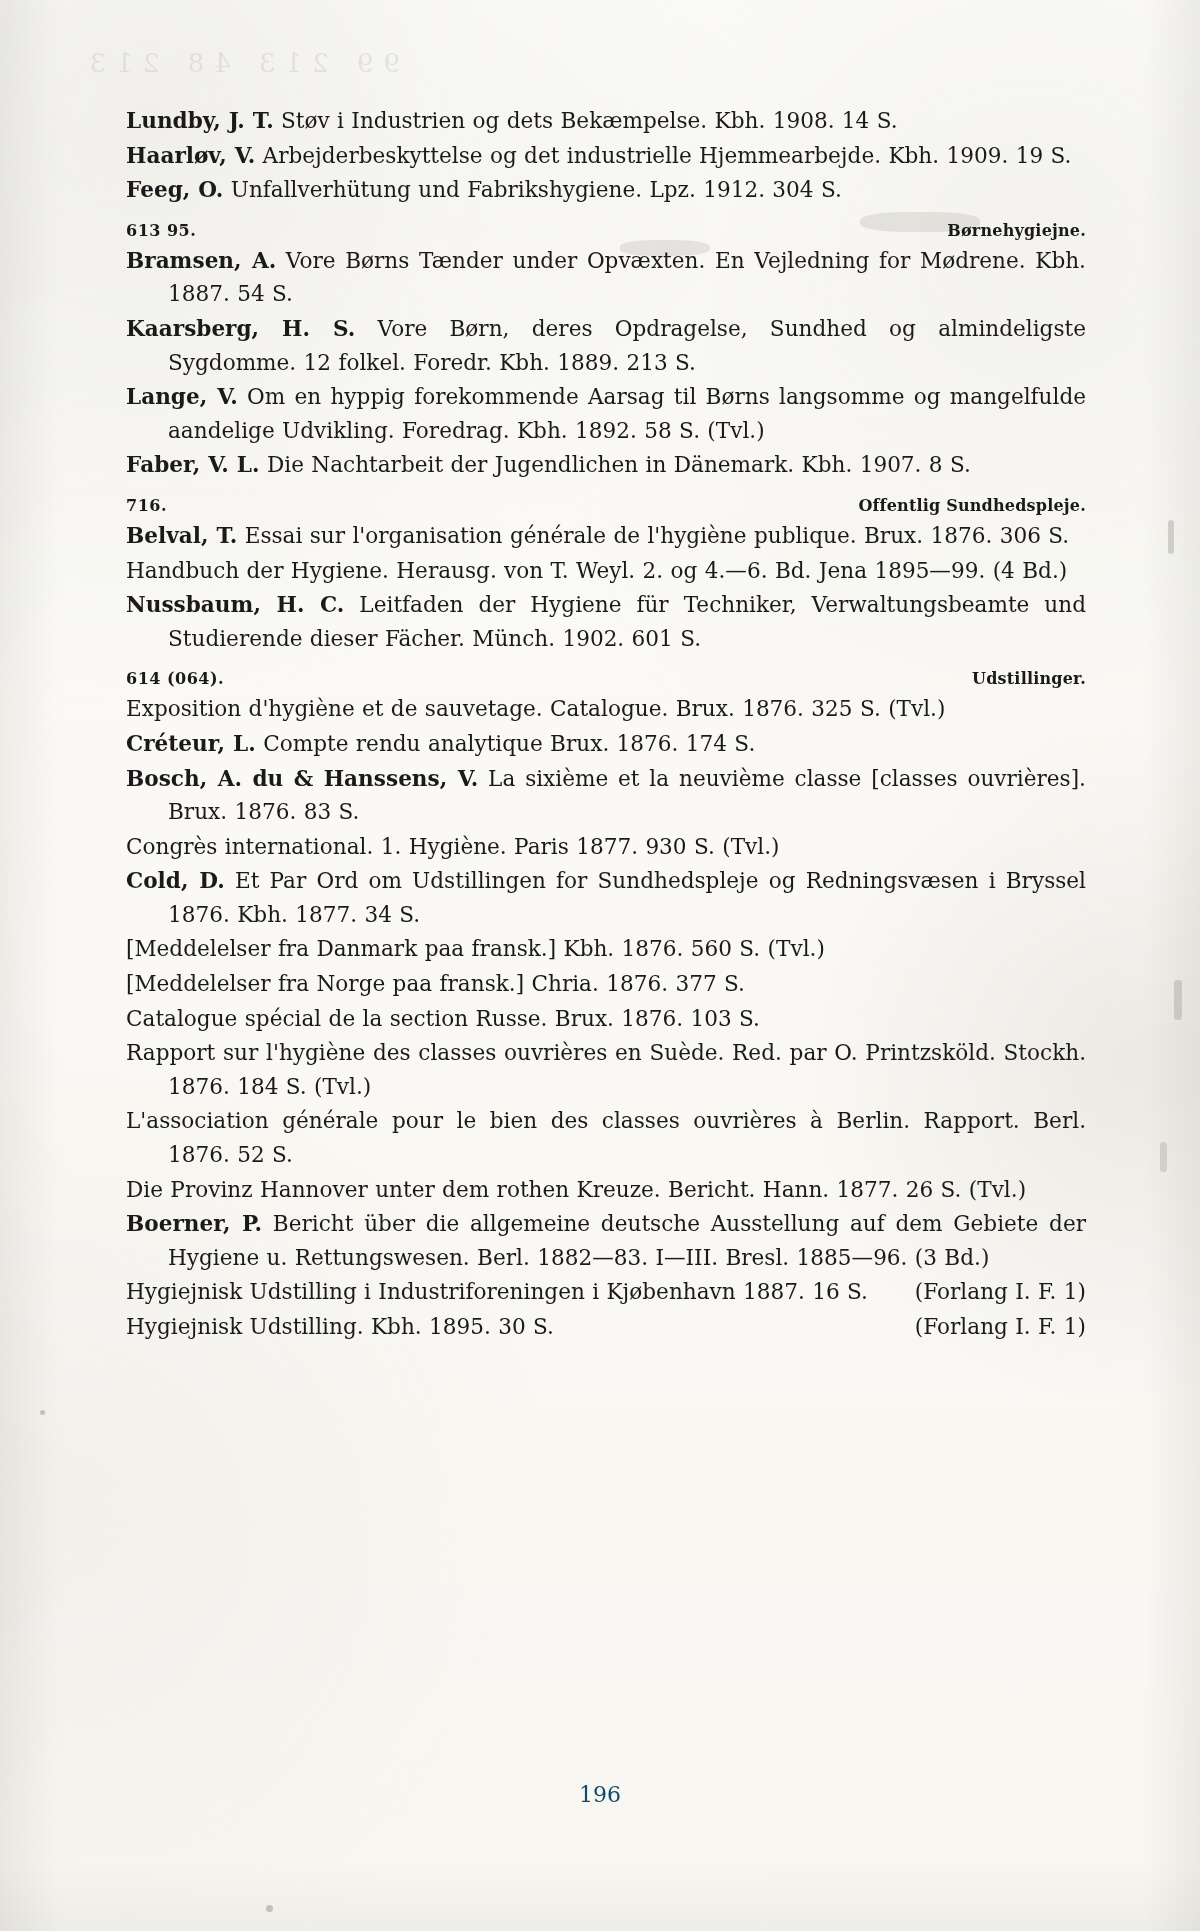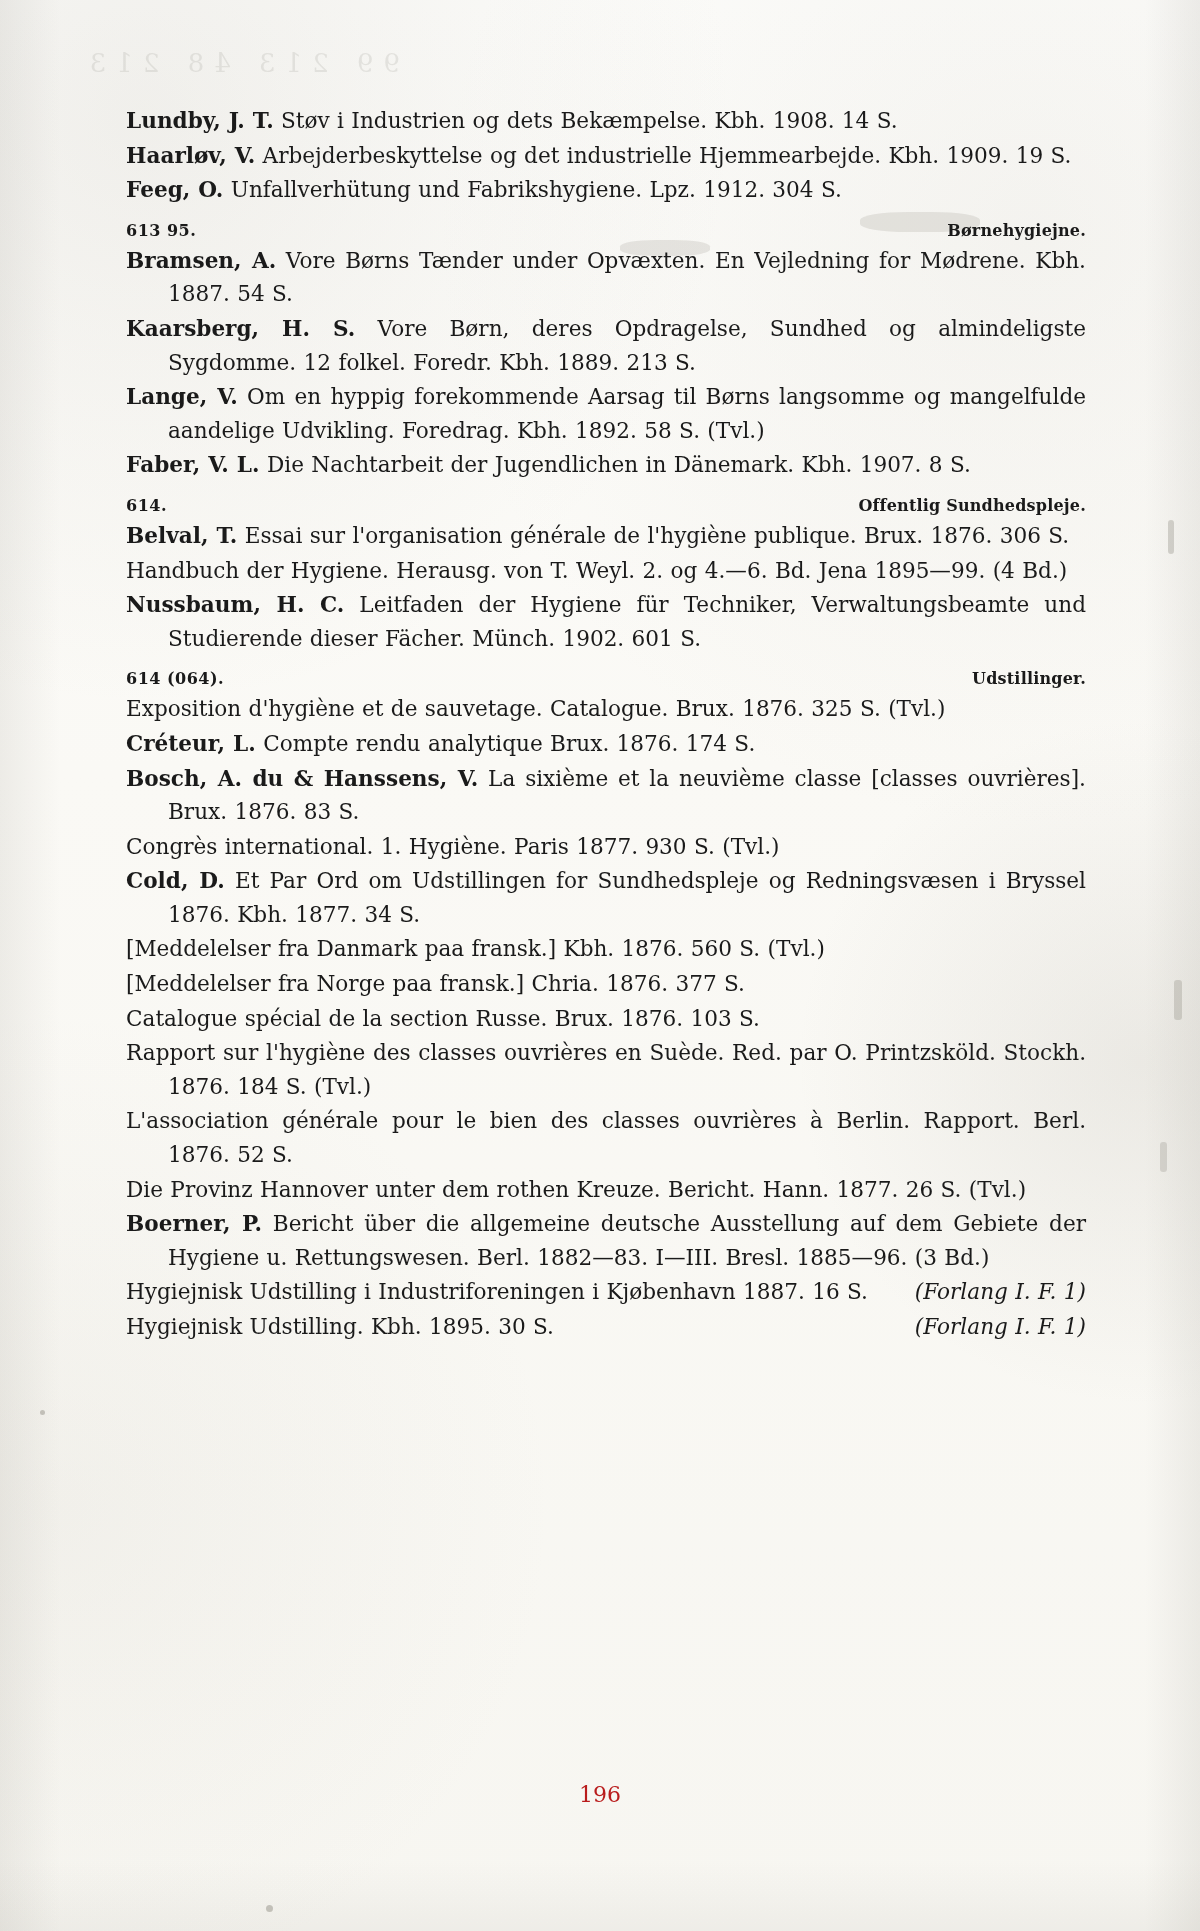--- a/index.html
+++ b/index.html
@@ -93,31 +93,30 @@
     text-indent: 0;
   }
   .section-head .num {
     letter-spacing: 0.5px;
   }
   .section-head .title {
     letter-spacing: 0.2px;
   }
   .trailing-right {
     float: right;
-    font-style: italic;
   }
   .pagenum {
     position: absolute;
     left: 0;
     right: 0;
     top: 1782px;
     text-align: center;
     font-size: 22px;
     font-family: "DejaVu Serif", serif;
-    color: #b91c1c;
+    color: #0c4a6e;
   }
   .speck {
     position: absolute;
     background: rgba(110,105,95,0.35);
     border-radius: 50%;
     pointer-events: none;
   }
   .smudge {
     position: absolute;
     background: rgba(150,145,135,0.20);
@@ -178,21 +177,21 @@
       <span class="author">Lange, V.</span>
       <span>Om en hyppig forekommende Aarsag til Børns langsomme og mangelfulde aandelige Udvikling. Foredrag. Kbh. 1892. 58 S. (Tvl.)</span>
     </p>
 
     <p class="bib">
       <span class="author">Faber, V. L.</span>
       <span>Die Nachtarbeit der Jugendlichen in Dänemark. Kbh. 1907. 8 S.</span>
     </p>
 
     <div class="section-head">
-      <span class="num">614.</span>
+      <span class="num">716.</span>
       <span class="title">Offentlig Sundhedspleje.</span>
     </div>
 
     <p class="bib">
       <span class="author">Belval, T.</span>
       <span>Essai sur l'organisation générale de l'hygiène publique. Brux. 1876. 306 S.</span>
     </p>
 
     <p class="bib">
       <span>Handbuch der Hygiene. Herausg. von T. Weyl. 2. og 4.—6. Bd. Jena 1895—99. (4 Bd.)</span>

